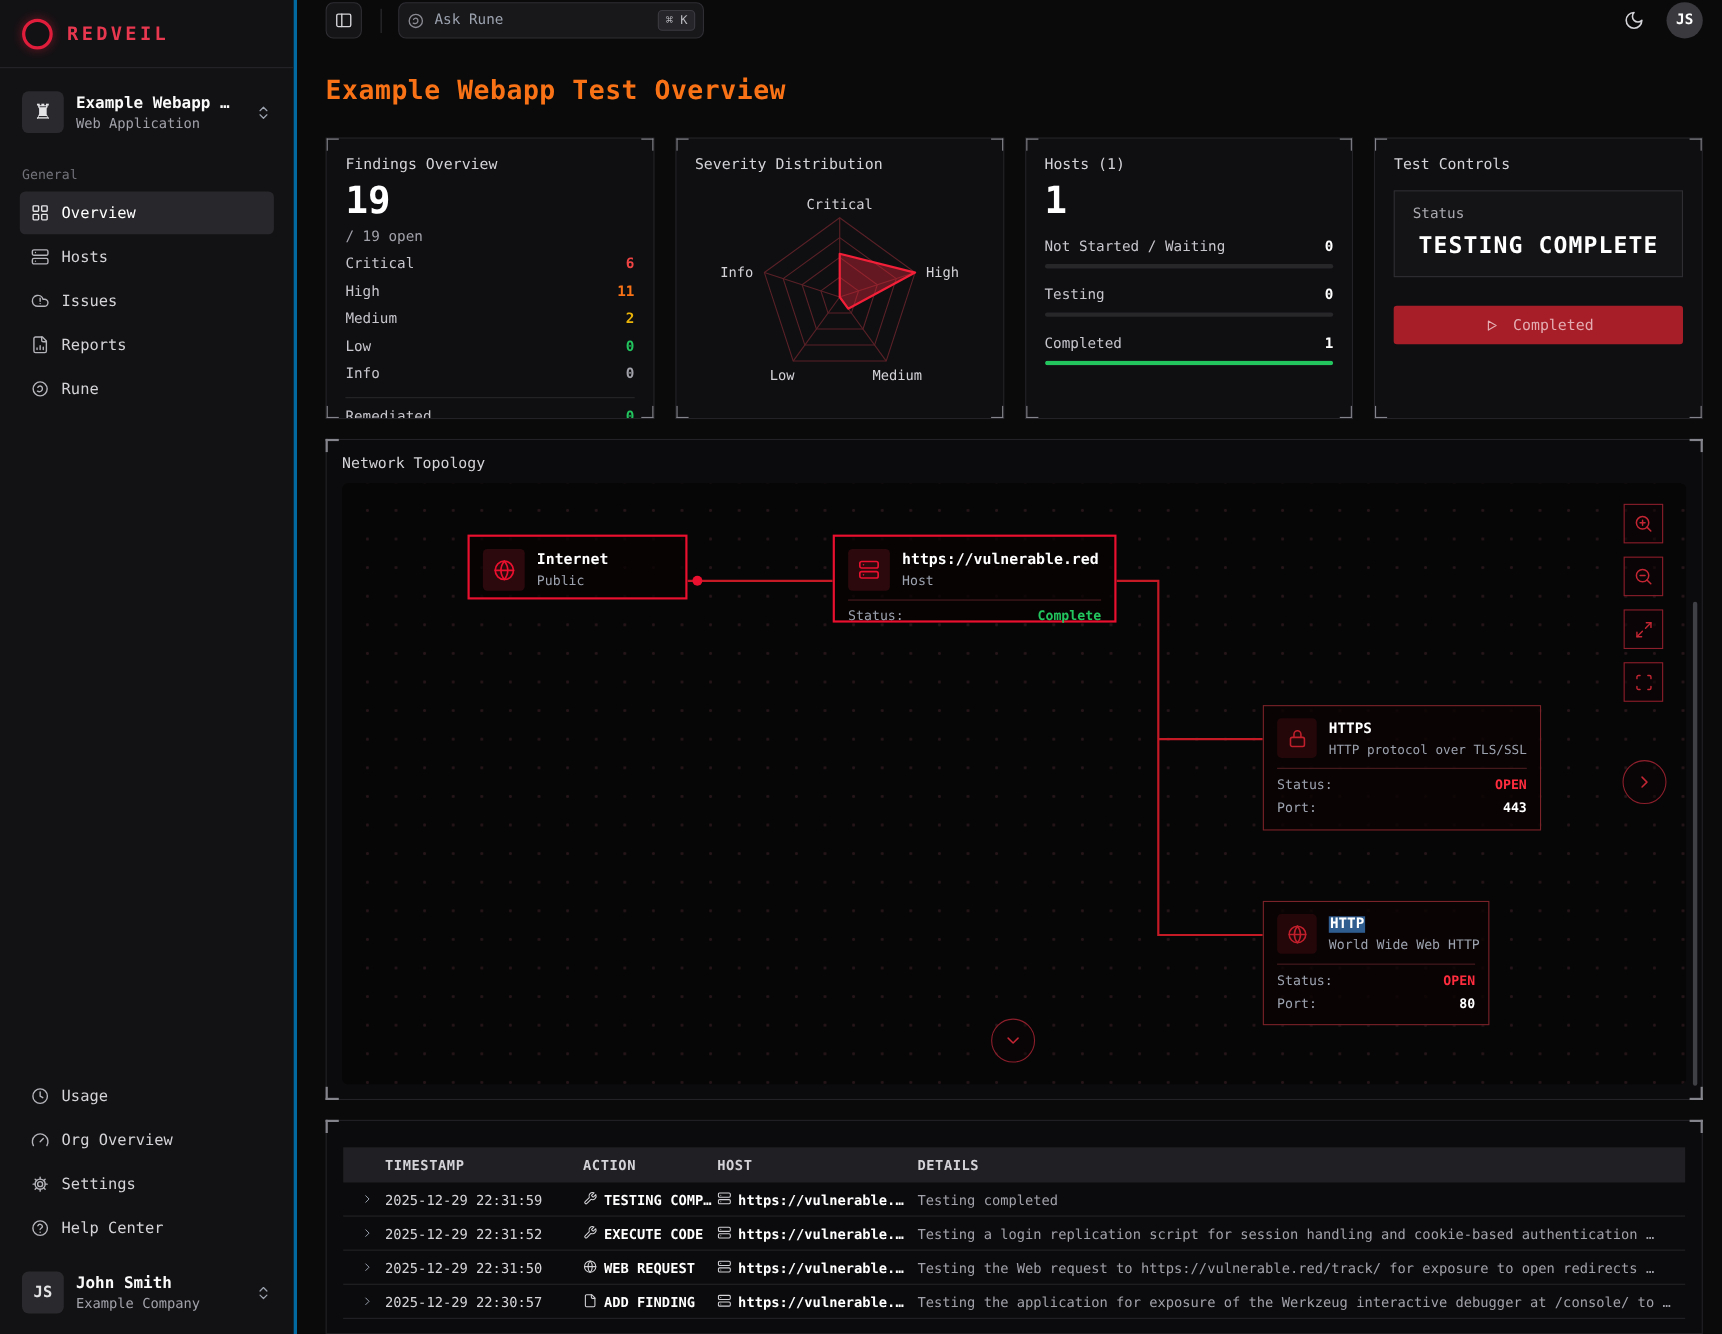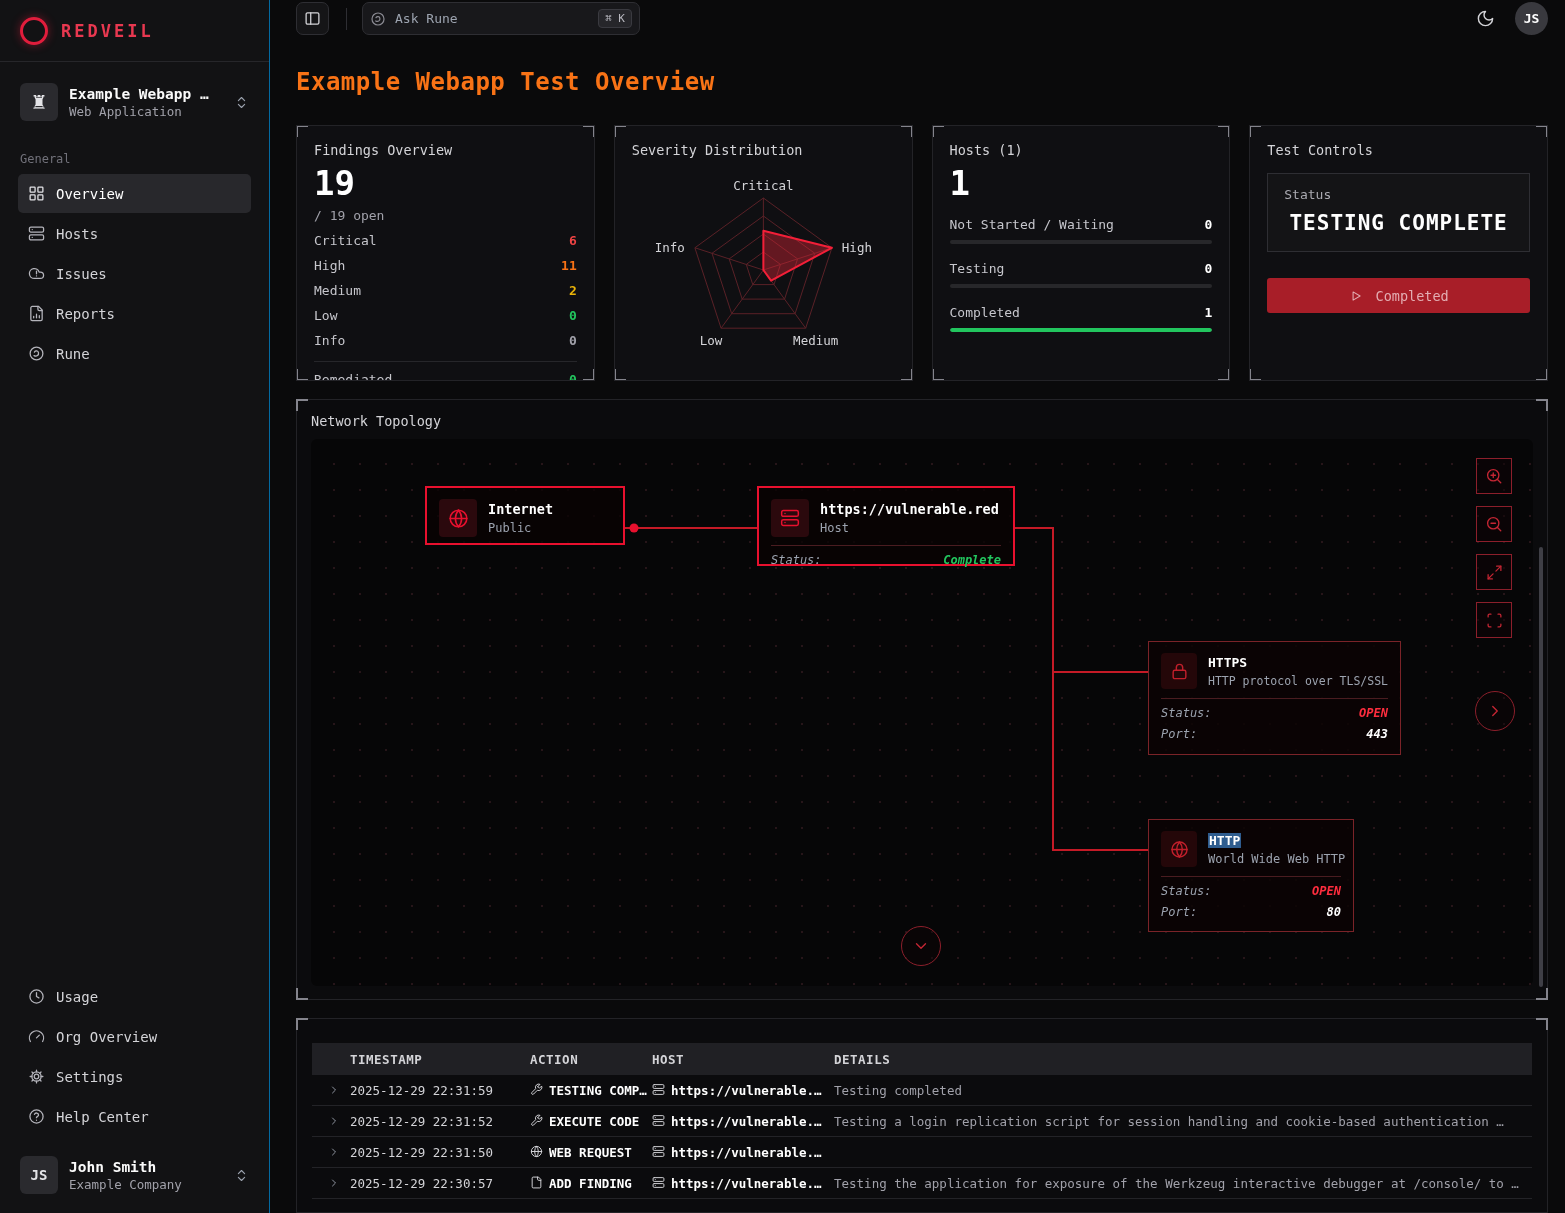--- a/index.html
+++ b/index.html
@@ -6,21 +6,21 @@
   html,body { width:1565px; height:1213px; overflow:hidden; }
   body {
     background:#0a0a0b; color:#e4e4e7;
     font-family:"DejaVu Sans Mono","Liberation Mono",monospace;
     font-size:13px; display:flex;
   }
   svg { display:block; }
   .ic { stroke:currentColor; fill:none; stroke-width:1.8; stroke-linecap:round; stroke-linejoin:round; }
 
   
-  .sidebar { width:270px; min-width:270px; background:#121214; border-right:1px solid #0369a1;
+  .sidebar { width:270px; min-width:270px; background:#121214; border-right:3px solid #0369a1;
              display:flex; flex-direction:column; padding:0 18px 14px; }
   .logo-row { height:62px; display:flex; align-items:center; gap:13px;
               border-bottom:1px solid #26262a; margin:0 -18px; padding:0 20px; }
   .logo-ring { width:28px; height:28px; border:3px solid #e11d3c; border-radius:50%;
                box-shadow:0 0 10px rgba(225,29,60,.45); }
   .logo-text { color:#e83850; font-weight:bold; font-size:17px; letter-spacing:3px; }
   .project-row { margin-top:16px; display:flex; align-items:center; gap:11px; padding:5px 2px; border-radius:6px; }
   .sq-icon { width:38px; height:38px; background:#2a2a2e; border-radius:6px; color:#e4e4e7;
              display:flex; align-items:center; justify-content:center;
              font-family:"DejaVu Sans",sans-serif; font-size:19px; }
@@ -92,21 +92,21 @@
                  background-image:radial-gradient(#261519 1.2px, transparent 1.4px);
                  background-size:26px 26px; background-position:10px 12px; }
   .conn { position:absolute; left:0; top:0; }
   .node { position:absolute; border:2px solid #e8102e; background:rgba(9,2,3,.78); }
   .node-head { display:flex; gap:11px; padding:11px 12px; align-items:center; }
   .node-icon { width:38px; height:38px; min-width:38px; background:#2b090d; border-radius:4px;
                display:flex; align-items:center; justify-content:center; color:#e8102e; }
   .node-title { font-weight:bold; color:#ffffff; font-size:13.5px; white-space:nowrap; }
   .node-sub { color:#9ca3af; font-size:12px; margin-top:4px; white-space:nowrap; }
   .node-div { border-top:1px solid #4a1c20; margin:0 12px; }
-  .node-row { display:flex; justify-content:space-between; padding:7px 12px 0; font-size:12px; color:#9ca3af;font-style:italic; }
+  .node-row { display:flex; justify-content:space-between; padding:7px 12px 0; font-size:12px; color:#9ca3af; }
   .node-row b { font-weight:bold; }
   .svc { border-width:1.5px; border-color:#7a2328; background:rgba(12,3,4,.85); }
   .svc .node-icon { background:#240709; color:#c01f2b; width:36px; height:36px; min-width:36px; }
   .green { color:#22c55e; } .redv { color:#ff2d3e; } .white { color:#ffffff; }
   .sel-text { background:#2f5d8f; color:#fff; padding:0 1px; }
   .topo-controls { position:absolute; top:19px; right:21px; display:flex; flex-direction:column; gap:12px; }
   .tbtn { width:36px; height:36px; border:1px solid #8c1f2b; background:rgba(14,4,5,.55);
           color:#c42633; display:flex; align-items:center; justify-content:center; }
   .circle-btn { position:absolute; width:40px; height:40px; border-radius:50%; border:1px solid #8c1f2b;
                 background:rgba(14,4,5,.4); color:#c42633;
@@ -648,20 +648,21 @@
         <span class="cell-ic">
             <span class="aic">
               <svg class="ic" width="13" height="13" viewBox="0 0 24 24">
                 <rect x="2" y="3" width="20" height="7" rx="2"></rect>
                 <rect x="2" y="14" width="20" height="7" rx="2"></rect>
                 <path d="M6 6.5h.01M6 17.5h.01"></path>
               </svg>
             </span>
             <span>https://vulnerable.…</span>
           </span>
+        <span class="act-details">Testing the Web request to https://vulnerable.red/track/ for exposure to open redirects …</span>
       </div>
 
       <div class="act-grid act-row">
         <span class="act-exp">
             <svg class="ic" width="12" height="12" viewBox="0 0 24 24">
               <path d="m9 6 6 6-6 6"></path>
             </svg>
           </span>
         <span class="act-time">2025-12-29 22:30:57</span>
         <span class="cell-ic">

